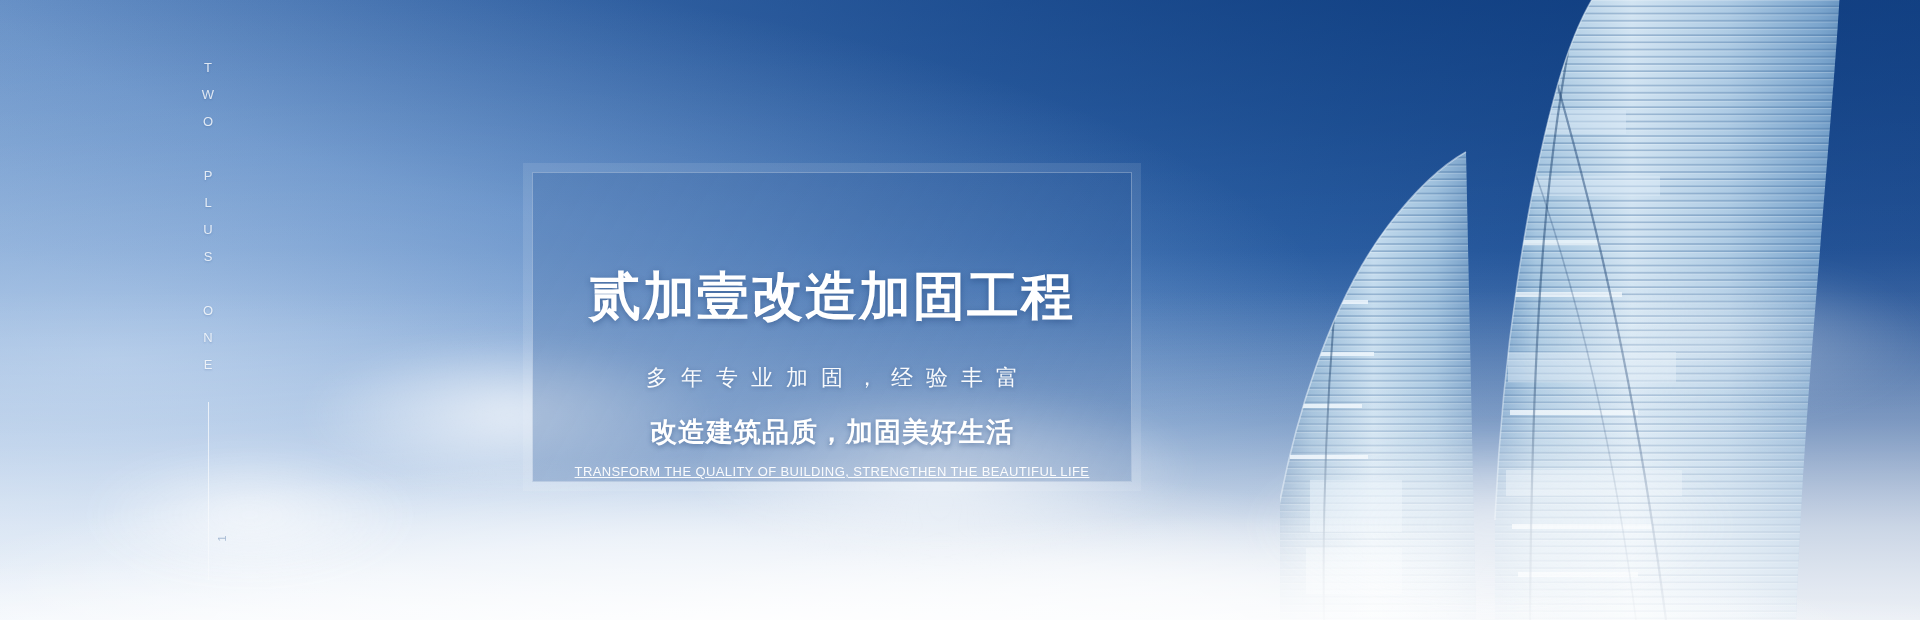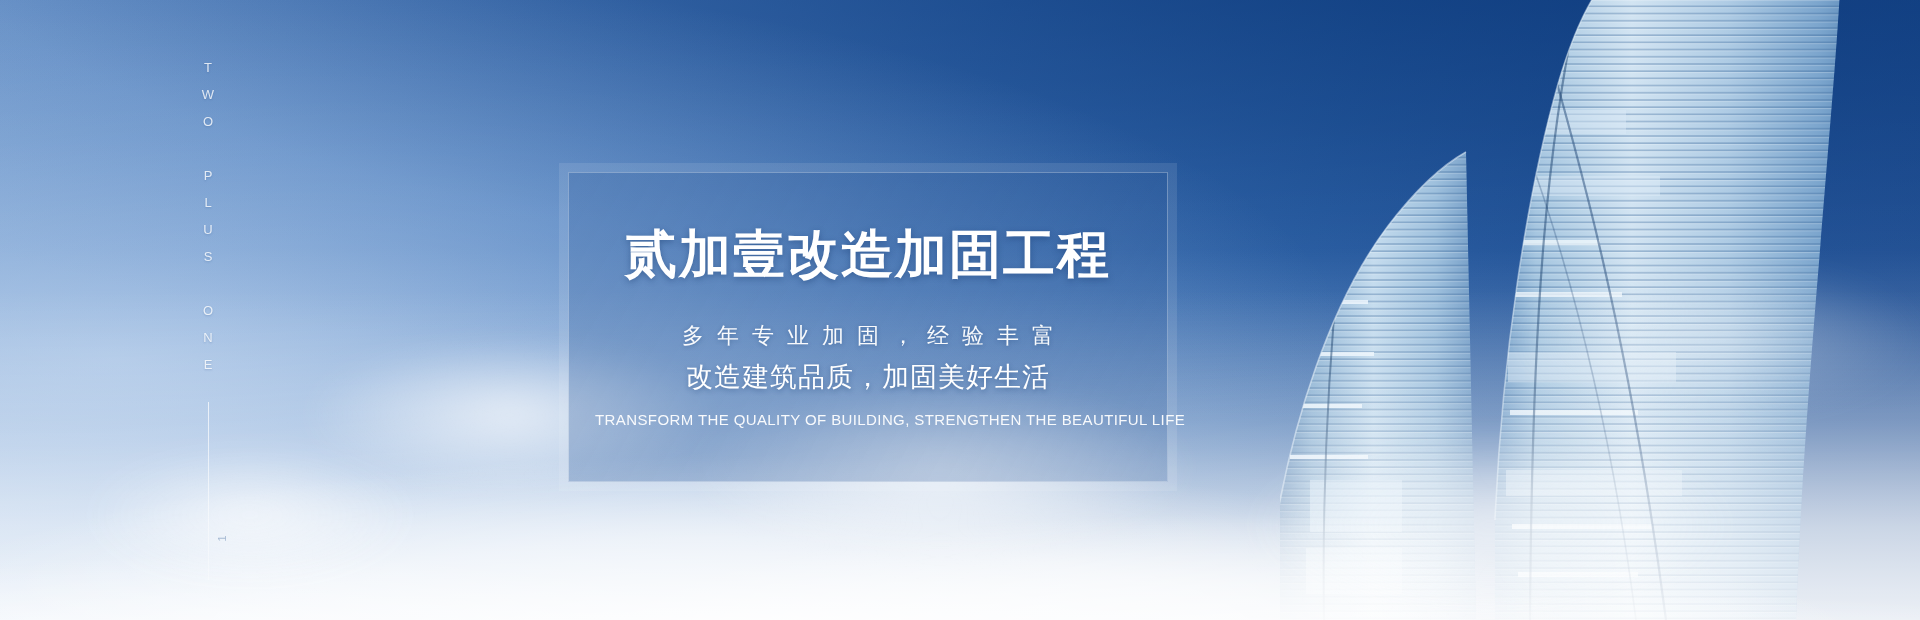--- a/index.html
+++ b/index.html
@@ -113,30 +113,30 @@
     font-size:11px;
     color:rgba(110,140,180,0.55);
     transform:rotate(-90deg);
     transform-origin:center;
     letter-spacing:1px;
   }
 
   
   .panel {
     position:absolute;
-    left:568px; top:172px;
+    left:532px; top:172px;
     width:600px; height:310px;
     background:linear-gradient(120deg,
       rgba(70,112,170,0.36) 0%,
       rgba(58,100,160,0.30) 48%,
       rgba(52,94,155,0.22) 100%);
     border:1px solid rgba(255,255,255,0.30);
     box-shadow:0 0 0 9px rgba(255,255,255,0.10);
     display:flex; flex-direction:column;
-    align-items:center; justify-content:center;
+    align-items:center; justify-content:flex-end;
   }
   .panel-inner {
     width:100%;
     text-align:center;
     padding:0 26px;
   }
 
   .title-main {
     font-size:52px;
     font-weight:bold;
@@ -151,37 +151,38 @@
     font-size:22px;
     font-weight:400;
     color:rgba(255,255,255,0.96);
     letter-spacing:13px;
     text-indent:13px;
     line-height:1.2;
     text-shadow:0 1px 4px rgba(18,52,104,0.35);
     white-space:nowrap;
   }
   .title-slogan {
-    margin-top:12px;
+    margin-top:24px;
     font-size:27px;
-    font-weight:normal;
+    font-weight:bold;
     color:#ffffff;
     letter-spacing:1px;
     line-height:1.2;
     text-shadow:0 2px 5px rgba(18,52,104,0.40);
     white-space:nowrap;
   }
   .title-en {
     margin-top:16px;
-    font-size:15px;
+    font-size:13px;
     font-weight:400;
     color:rgba(255,255,255,0.94);
     letter-spacing:0.4px;
     line-height:1.3;
     white-space:nowrap;
+    text-decoration:underline;
   }
 </style>
 </head>
 <body>
 
 <div id="banner">
 
   <div class="sky-base"></div>
   <div class="sky-dark"></div>
   <div class="sky-bloom"></div>

